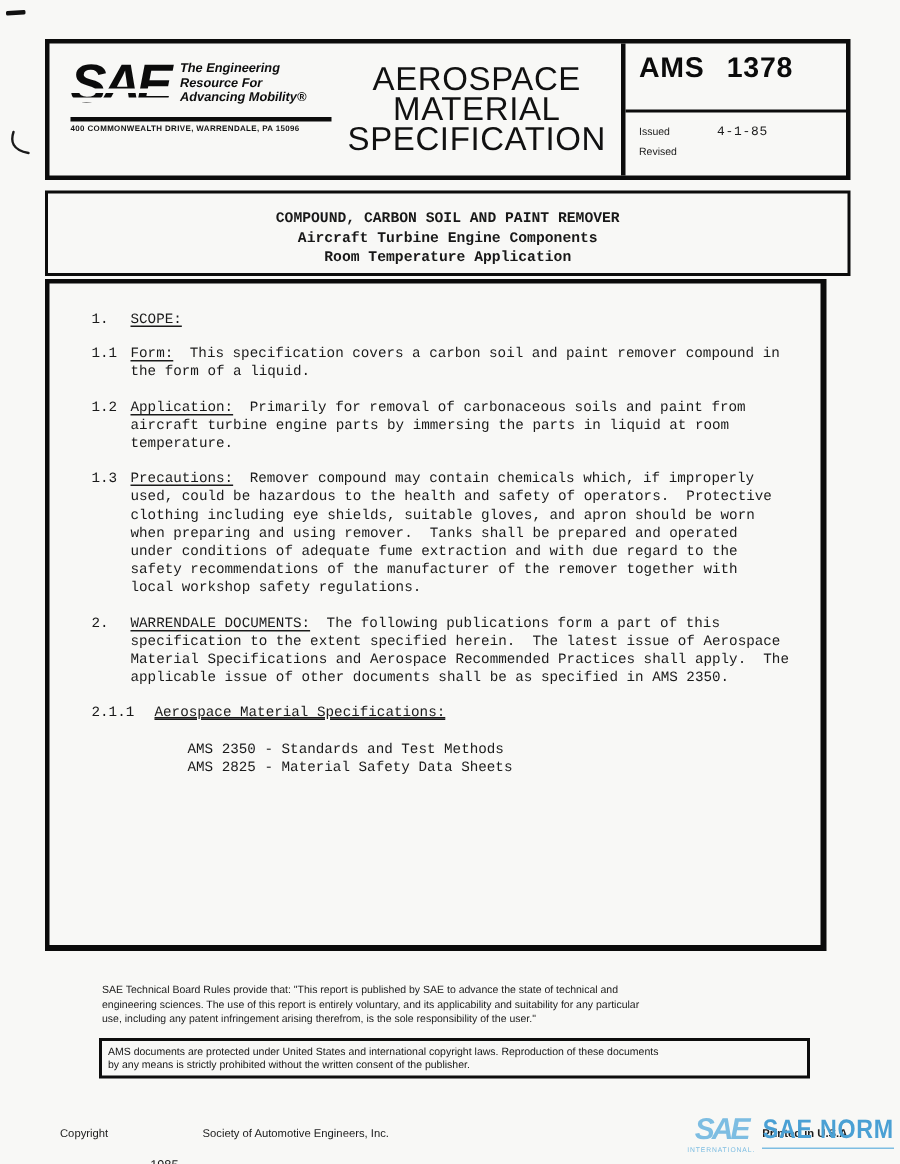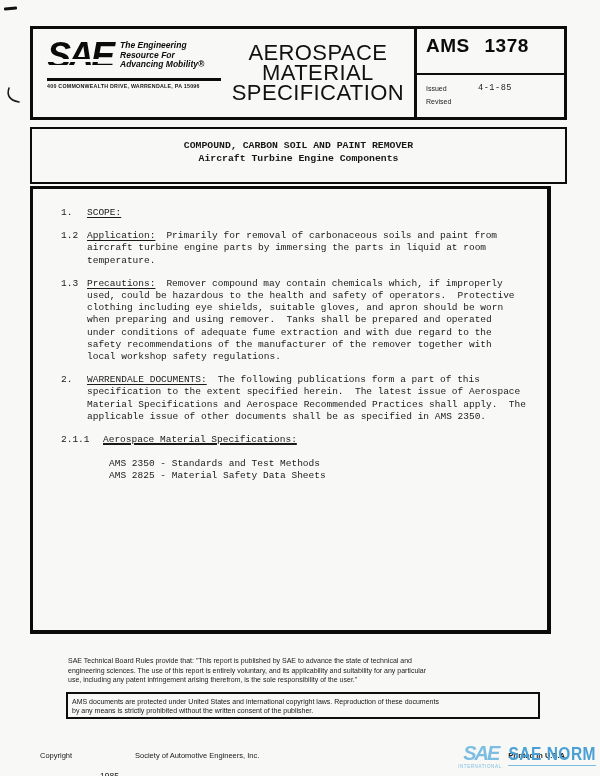--- a/index.html
+++ b/index.html
@@ -47,21 +47,21 @@
   
   .body-box { position:absolute; left:30px; top:186px; width:521px; height:448px;
     border:3px solid #0b0b0b; border-right-width:4px; border-bottom-width:4px;
     padding:18px 12px 0 28px;
     font-family:"Liberation Mono", monospace; font-size:9.5px; line-height:12.2px;
     color:#1a1a1a; }
   .sec { position:relative; padding-left:26px; margin-bottom:11px; white-space:pre-wrap; }
   .sec.level3 { padding-left:42px;text-decoration:underline; }
   .sec .num { position:absolute; left:0; top:0; }
   .sec .lbl { text-decoration:underline; text-underline-offset:2px; margin-right:11px; }
-  .doc-list { margin-left:48px; margin-top:12px; }
+  .doc-list { margin-left:64px; margin-top:12px; }
   .doc-item { white-space:pre; line-height:12.2px; }
 
   
   .board-rules { position:absolute; left:68px; top:656px; width:472px;
     font-size:7px; line-height:9.5px; color:#1b1b1b; white-space:pre-line; }
   .ams-copyright-box { position:absolute; left:66px; top:692px; width:474px;
     border:2px solid #0d0d0d; padding:2.5px 4px;
     font-size:7px; line-height:9px; color:#161616; white-space:pre-line; }
   .copyright-row { position:absolute; left:40px; top:729px; width:527px;
     display:flex; align-items:center; font-size:7.5px; color:#1a1a1a; }
@@ -121,24 +121,27 @@
           <span class="ilabel">Revised</span>
           <span class="ivalue"></span>
         </div>
       </div>
     </div>
   </div>
 
   <div class="title-box">
     <div>COMPOUND, CARBON SOIL AND PAINT REMOVER</div>
     <div>Aircraft Turbine Engine Components</div>
+    <div>Room Temperature Application</div>
   </div>
 
   <div class="body-box">
     <p class="sec"><span class="num">1.</span><span class="lbl">SCOPE:</span><span class="txt"></span></p>
+    <p class="sec"><span class="num">1.1</span><span class="lbl">Form:</span><span class="txt">This specification covers a carbon soil and paint remover compound in
+the form of a liquid.</span></p>
     <p class="sec"><span class="num">1.2</span><span class="lbl">Application:</span><span class="txt">Primarily for removal of carbonaceous soils and paint from
 aircraft turbine engine parts by immersing the parts in liquid at room
 temperature.</span></p>
     <p class="sec"><span class="num">1.3</span><span class="lbl">Precautions:</span><span class="txt">Remover compound may contain chemicals which, if improperly
 used, could be hazardous to the health and safety of operators.  Protective
 clothing including eye shields, suitable gloves, and apron should be worn
 when preparing and using remover.  Tanks shall be prepared and operated
 under conditions of adequate fume extraction and with due regard to the
 safety recommendations of the manufacturer of the remover together with
 local workshop safety regulations.</span></p>

